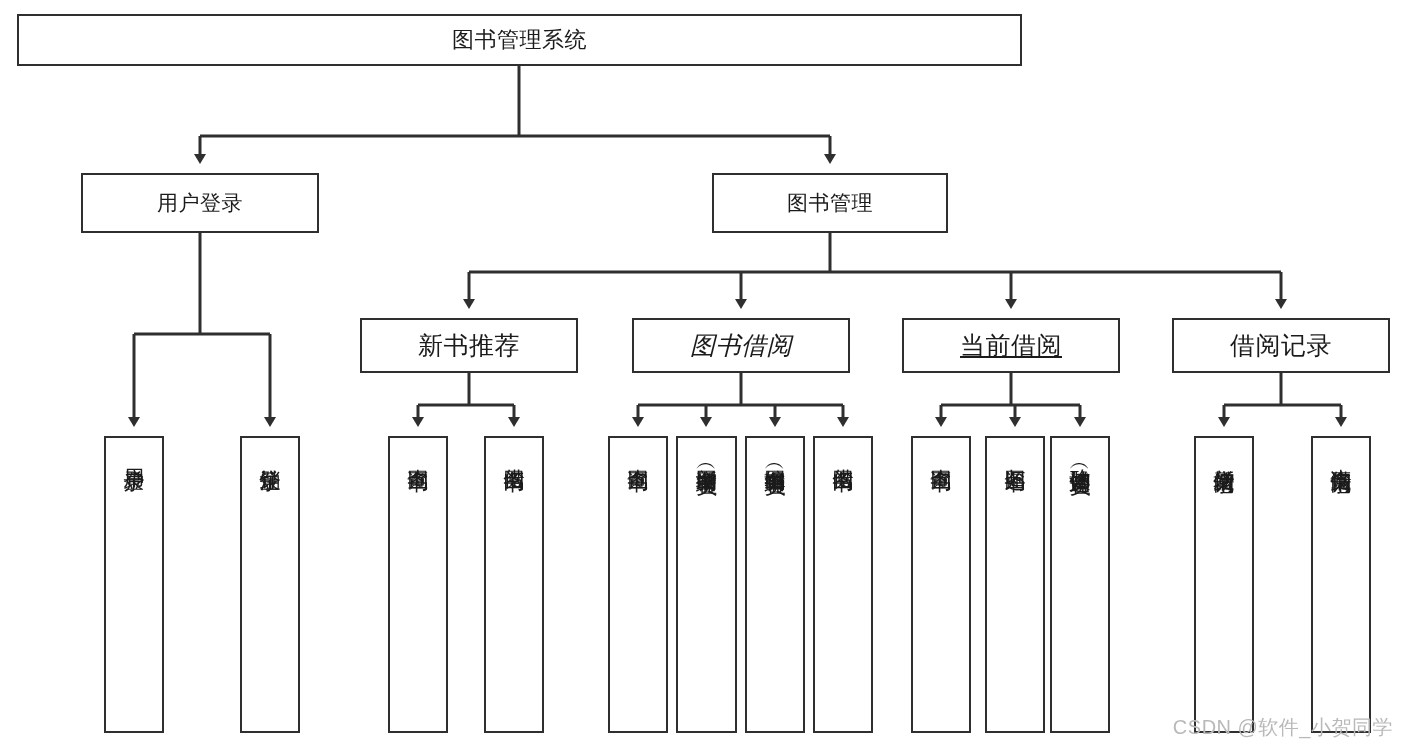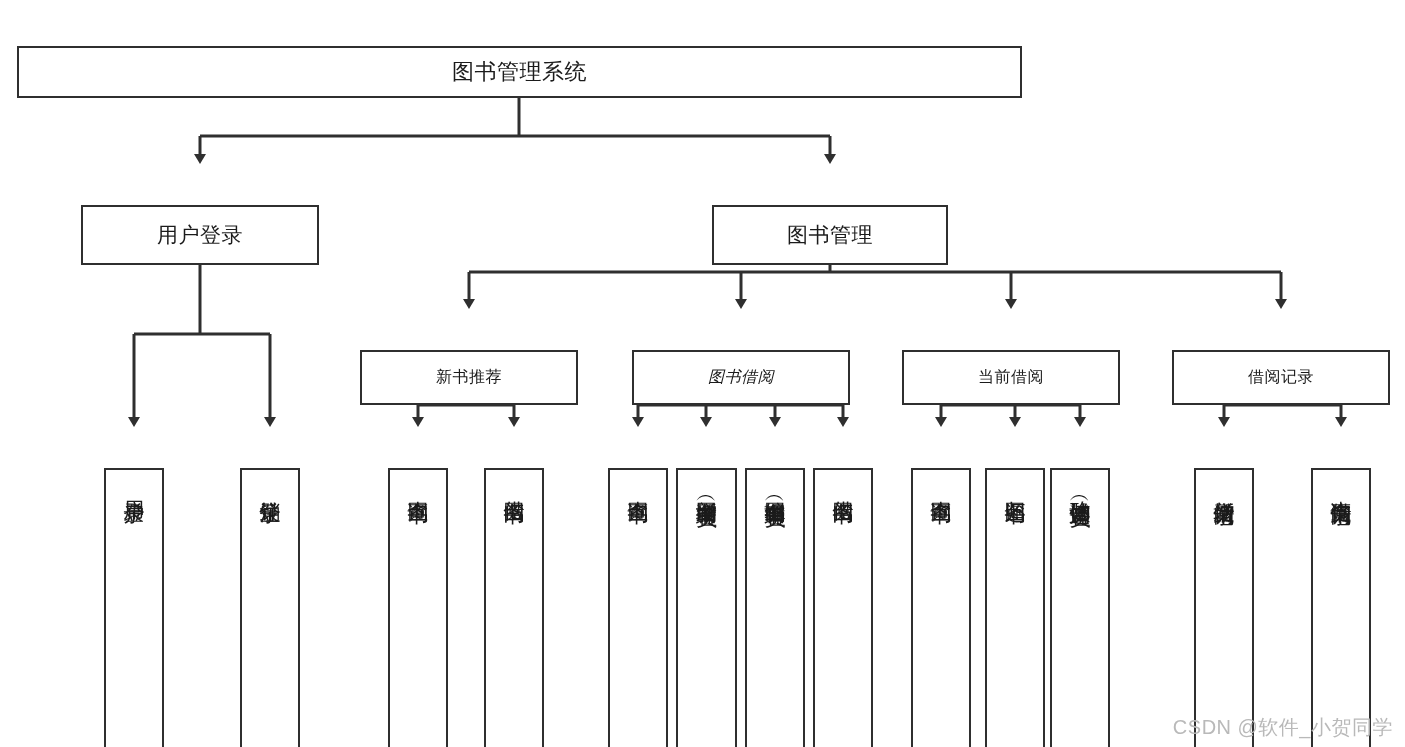--- a/index.html
+++ b/index.html
@@ -27,32 +27,31 @@
   }
   .node {
     position: absolute;
     box-sizing: border-box;
     border: 2px solid #2f2f2f;
     background: #ffffff;
     display: flex;
     align-items: center;
     justify-content: center;
     color: #1b1b1b;
-    margin-top: 32px;
   }
   .node-label {
     font-size: 21px;
     line-height: 1.15;
     letter-spacing: 0.5px;
     white-space: nowrap;
     text-align: center;
   }
   .node.root .node-label { font-size: 22px; }
   .node.level2 .node-label { font-size: 21px; }
-  .node.level3 .node-label { font-size: 16px; }
+  .node.level3 .node-label { font-size: 25px; }
   
   .node.leaf {
     align-items: flex-start;
     justify-content: center;
     padding-top: 14px;
   }
   .node.leaf .node-label {
     writing-mode: vertical-rl;
     text-orientation: upright;
     font-size: 21px;
@@ -136,21 +135,21 @@
   <div class="node level2" style="left:712px; top:173px; width:236px; height:60px;align-items:center;">
     <span class="node-label">图书管理</span>
   </div>
 
   <div class="node level3" style="left:360px; top:318px; width:218px; height:55px;">
     <span class="node-label">新书推荐</span>
   </div>
   <div class="node level3" style="left:632px; top:318px; width:218px; height:55px;font-style:italic;">
     <span class="node-label">图书借阅</span>
   </div>
-  <div class="node level3" style="left:902px; top:318px; width:218px; height:55px;">
+  <div class="node level3" style="left:902px; top:318px; width:218px; height:55px;text-decoration:underline;">
     <span class="node-label">当前借阅</span>
   </div>
   <div class="node level3" style="left:1172px; top:318px; width:218px; height:55px;">
     <span class="node-label">借阅记录</span>
   </div>
 
   <div class="node leaf" style="left:104px; top:436px; width:60px; height:297px;">
     <span class="node-label">用户登录</span>
   </div>
   <div class="node leaf" style="left:240px; top:436px; width:60px; height:297px;">

